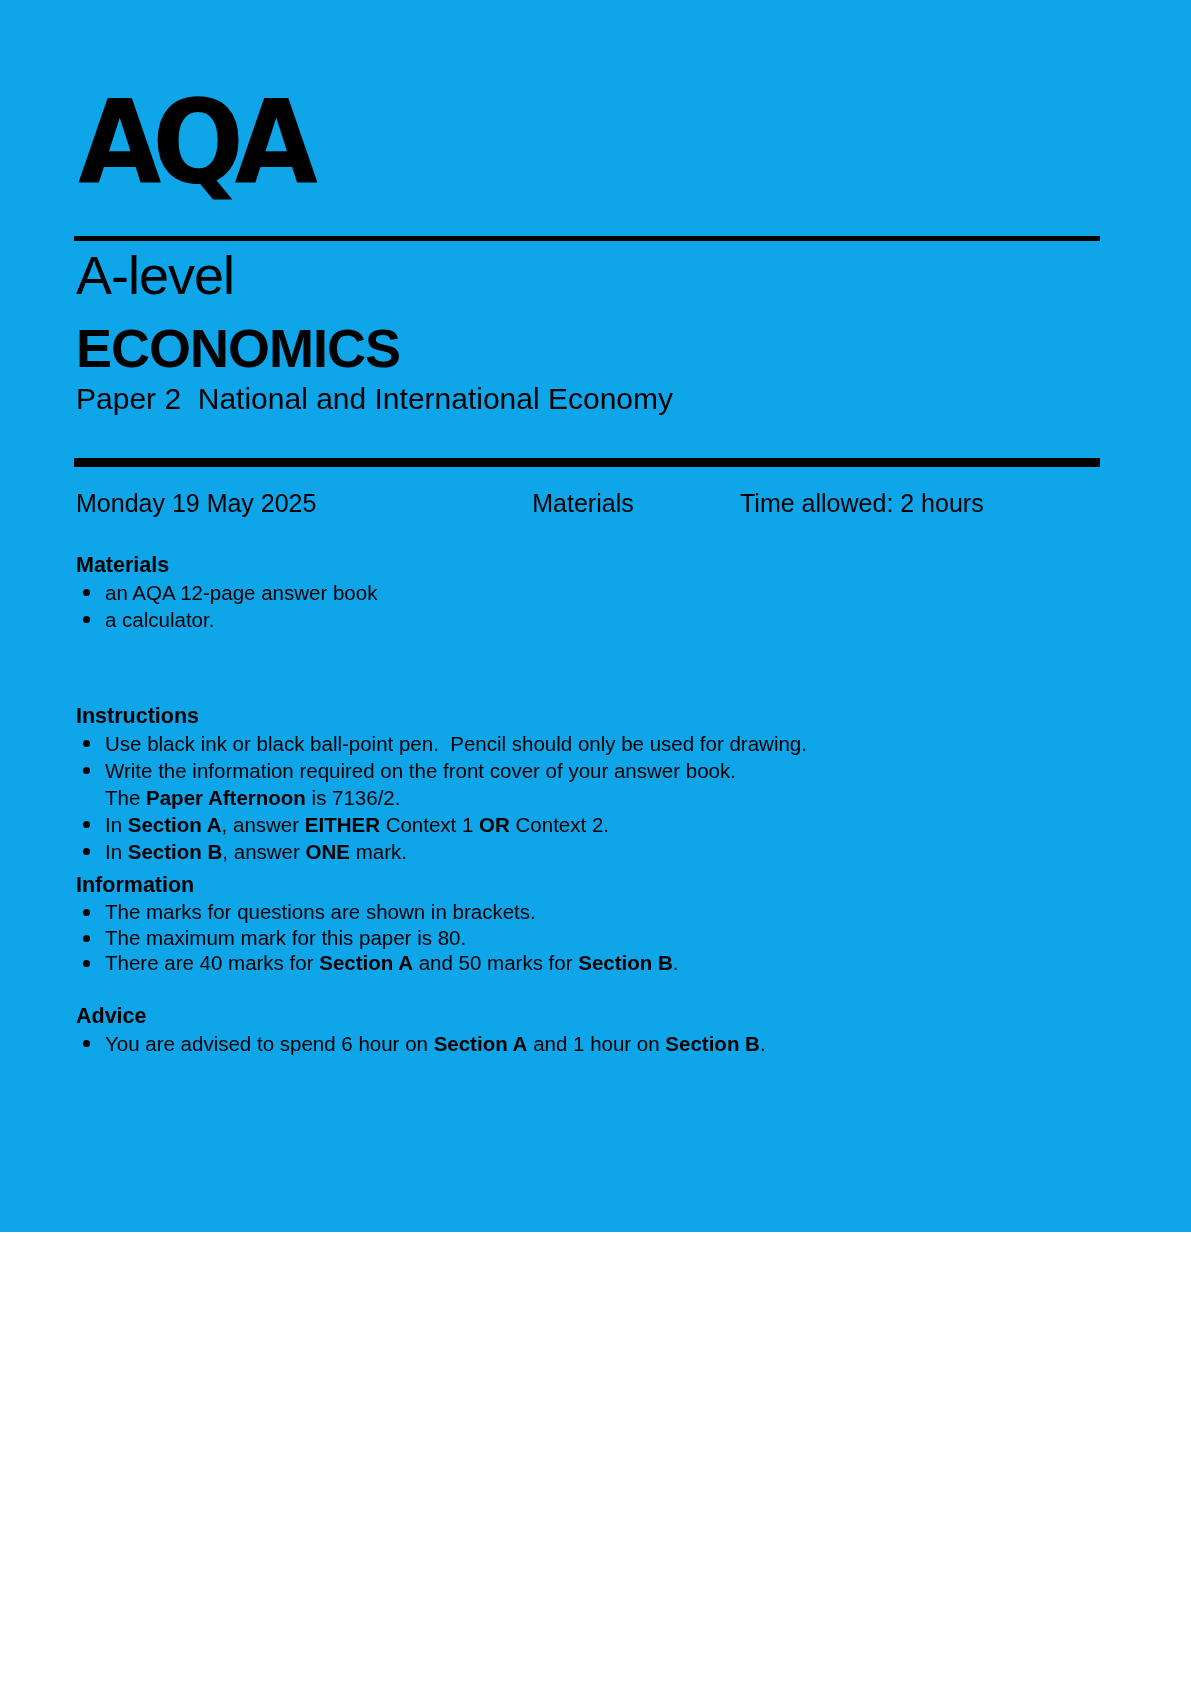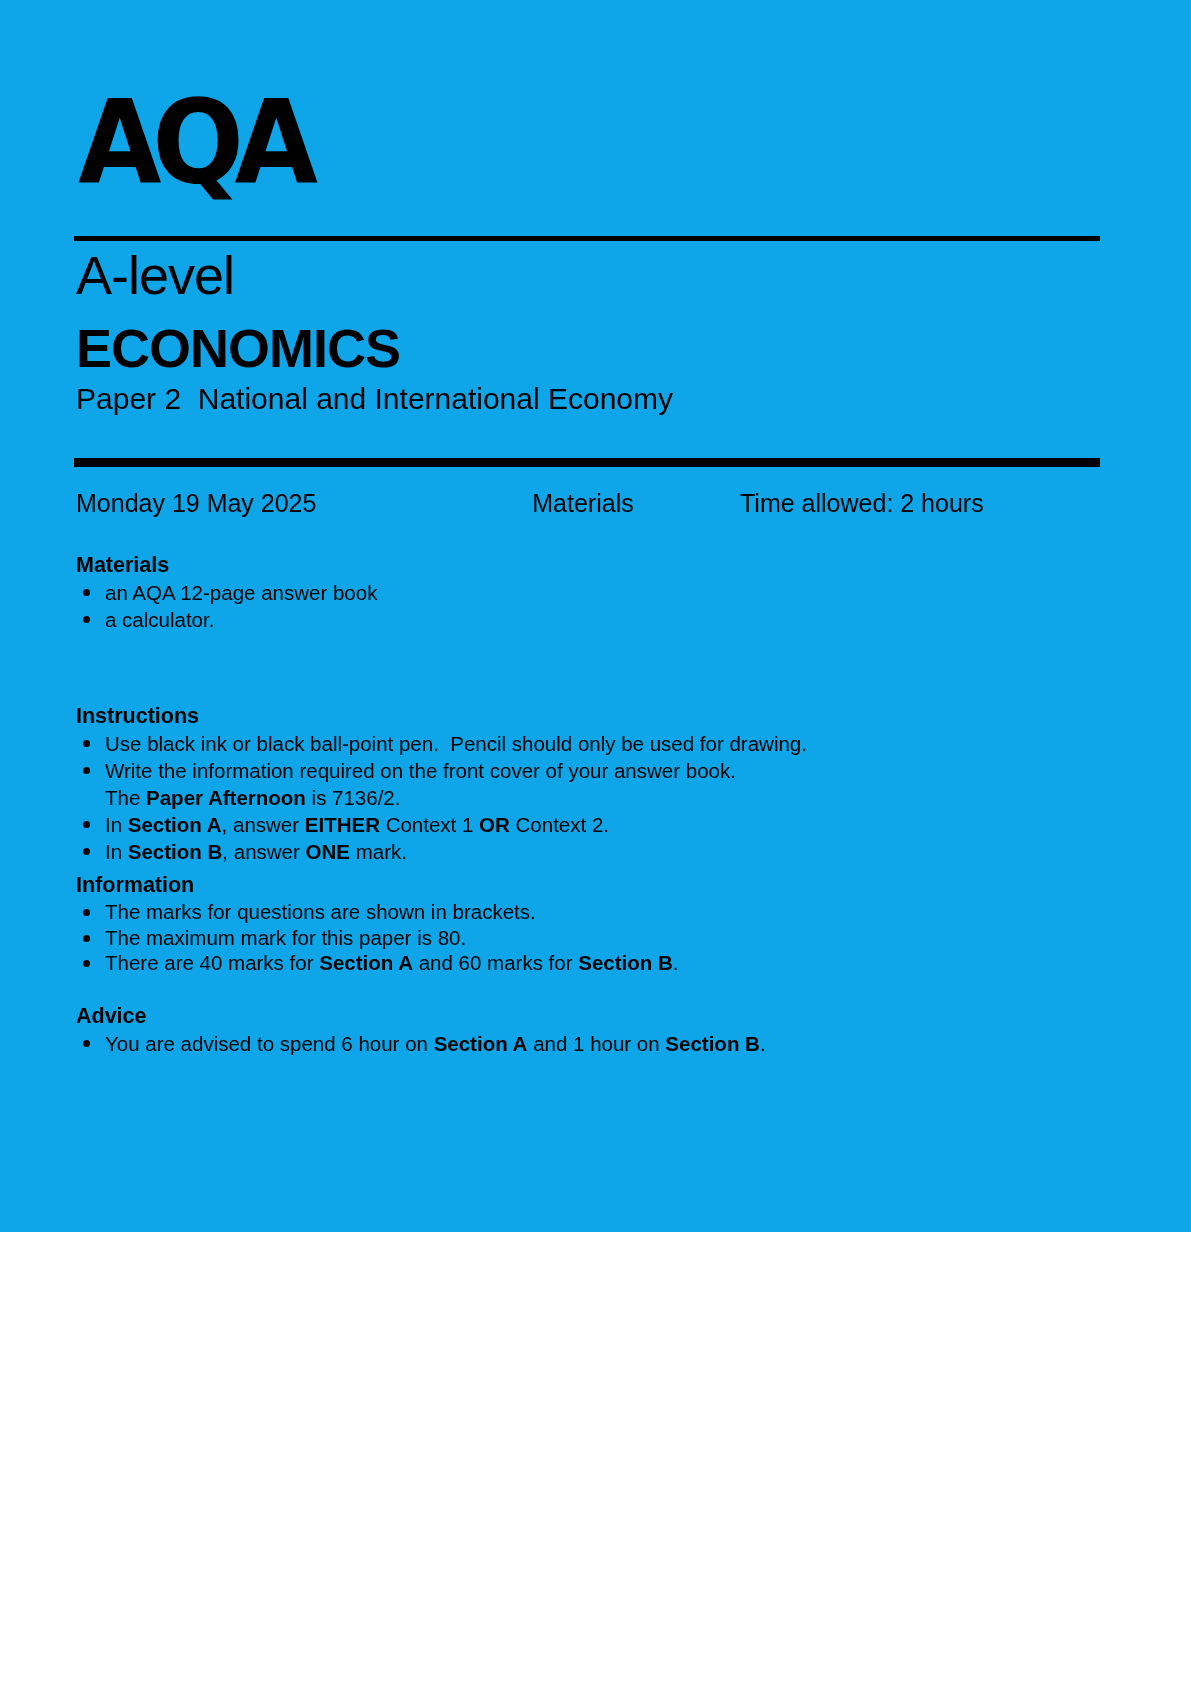--- a/index.html
+++ b/index.html
@@ -134,21 +134,21 @@
     <div class="brow">
       <span class="dot"></span>
       <span class="btext"><span>The marks for questions are shown in brackets.</span></span>
     </div>
     <div class="brow">
       <span class="dot"></span>
       <span class="btext"><span>The maximum mark for this paper is 80.</span></span>
     </div>
     <div class="brow">
       <span class="dot"></span>
-      <span class="btext"><span>There are 40 marks for </span><b>Section A</b><span> and 60 marks for </span><b>Section B</b><span>.</span></span>
+      <span class="btext"><span>There are 40 marks for </span><b>Section A</b><span> and 50 marks for </span><b>Section B</b><span>.</span></span>
     </div>
   </div>
 
   <div class="abs section sec-advice">
     <div class="heading">Advice</div>
     <div class="brow">
       <span class="dot"></span>
       <span class="btext"><span>You are advised to spend 6 hour on </span><b>Section A</b><span> and 1 hour on </span><b>Section B</b><span>.</span></span>
     </div>
   </div>

